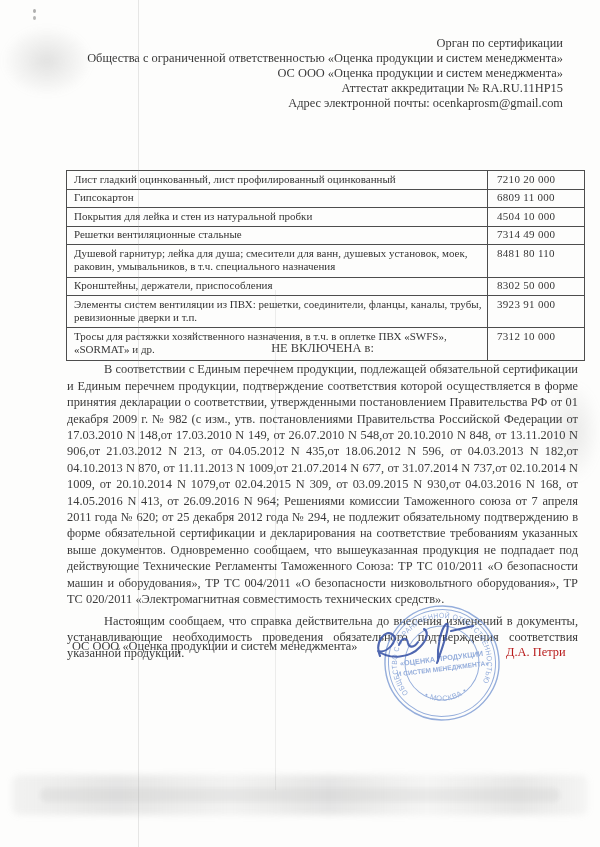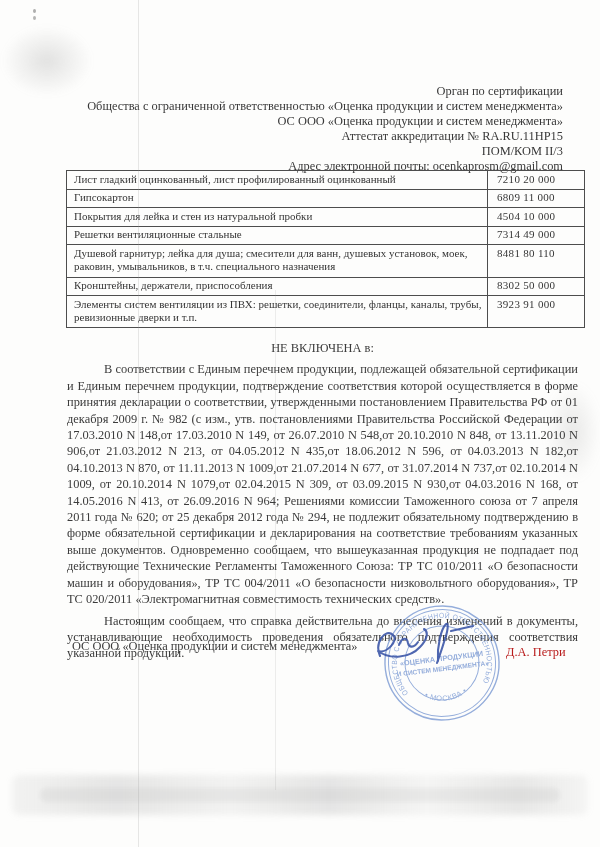--- a/index.html
+++ b/index.html
@@ -8,21 +8,20 @@
     background:#fdfdfc;
     font-family:"Liberation Serif","DejaVu Serif",serif;
     color:#3b3b3b;
     -webkit-font-smoothing:antialiased;
   }
   
   .letterhead{
     position:absolute;top:36px;left:60px;right:37px;
     text-align:right;font-size:12.4px;line-height:15px;
     color:#383838;
-    margin-top:48px;
   }
   
   .product-table{
     position:absolute;top:170px;left:66px;width:518px;
     border-collapse:collapse;table-layout:fixed;
     font-size:11px;line-height:13.6px;color:#363636;
   }
   .product-table td{
     border:1px solid #4d4d4d;vertical-align:top;
     padding:1.5px 5px 2.5px 7px;
@@ -77,21 +76,20 @@
   <div class="artifact smudge-dot2"></div>
   <div class="artifact smudge-right"></div>
   <div class="artifact band-bottom"></div>
   <div class="artifact band-bottom2"></div>
 
   <header class="letterhead">
     <div>Орган по сертификации</div>
     <div>Общества с ограниченной ответственностью «Оценка продукции и систем менеджмента»</div>
     <div>ОС ООО «Оценка продукции и систем менеджмента»</div>
     <div>Аттестат аккредитации № RA.RU.11HP15</div>
-    <div>ПОМ/КОМ II/3</div>
     <div>Адрес электронной почты: ocenkaprosm@gmail.com</div>
   </header>
 
   <table class="product-table">
     <colgroup>
         <col style="width:421px">
         <col style="width:97px">
       </colgroup>
     <tbody>
         <tr>
@@ -114,20 +112,24 @@
           <td class="td-desc">Душевой гарнитур; лейка для душа; смесители для ванн, душевых установок, моек, раковин, умывальников, в т.ч. специального назначения</td>
           <td class="td-code">8481 80 110</td>
         </tr>
         <tr>
           <td class="td-desc">Кронштейны, держатели, приспособления</td>
           <td class="td-code">8302 50 000</td>
         </tr>
         <tr>
           <td class="td-desc">Элементы систем вентиляции из ПВХ: решетки, соединители, фланцы, каналы, трубы, ревизионные дверки и т.п.</td>
           <td class="td-code">3923 91 000</td>
+        </tr>
+        <tr>
+          <td class="td-desc">Тросы для растяжки хозяйственного назначения,  в т.ч. в оплетке ПВХ  «SWFS», «SORMAT» и др.</td>
+          <td class="td-code">7312 10 000</td>
         </tr>
       </tbody>
   </table>
 
   <section class="body-text">
     <div class="not-included">НЕ ВКЛЮЧЕНА в:</div>
     <p>В соответствии с Единым перечнем продукции, подлежащей обязательной сертификации и Единым перечнем продукции, подтверждение соответствия которой осуществляется в форме принятия декларации о соответствии, утвержденными постановлением Правительства РФ от 01 декабря 2009 г. № 982 (с изм., утв. постановлениями Правительства Российской Федерации от 17.03.2010 N 148,от 17.03.2010 N 149, от 26.07.2010 N 548,от 20.10.2010 N 848, от 13.11.2010 N 906,от 21.03.2012 N 213, от 04.05.2012 N 435,от 18.06.2012 N 596, от 04.03.2013 N 182,от 04.10.2013 N 870, от 11.11.2013 N 1009,от 21.07.2014 N 677, от 31.07.2014 N 737,от 02.10.2014 N 1009, от 20.10.2014 N 1079,от 02.04.2015 N 309, от 03.09.2015 N 930,от 04.03.2016 N 168, от 14.05.2016 N 413, от 26.09.2016 N 964; Решениями комиссии Таможенного союза от 7 апреля 2011 года № 620; от 25 декабря 2012 года № 294, не подлежит обязательному подтверждению в форме обязательной сертификации и декларирования на соответствие требованиям указанных выше документов. Одновременно сообщаем, что вышеуказанная продукция не подпадает под действующие  Технические Регламенты Таможенного Союза: ТР ТС 010/2011 «О безопасности машин и оборудования», ТР ТС 004/2011 «О безопасности низковольтного оборудования», ТР ТС 020/2011 «Электромагнитная совместимость технических средств».</p>
     <p>Настоящим сообщаем, что справка действительна до внесения изменений в документы, устанавливающие необходимость проведения обязательного подтверждения соответствия указанной продукции.</p>
   </section>
 

